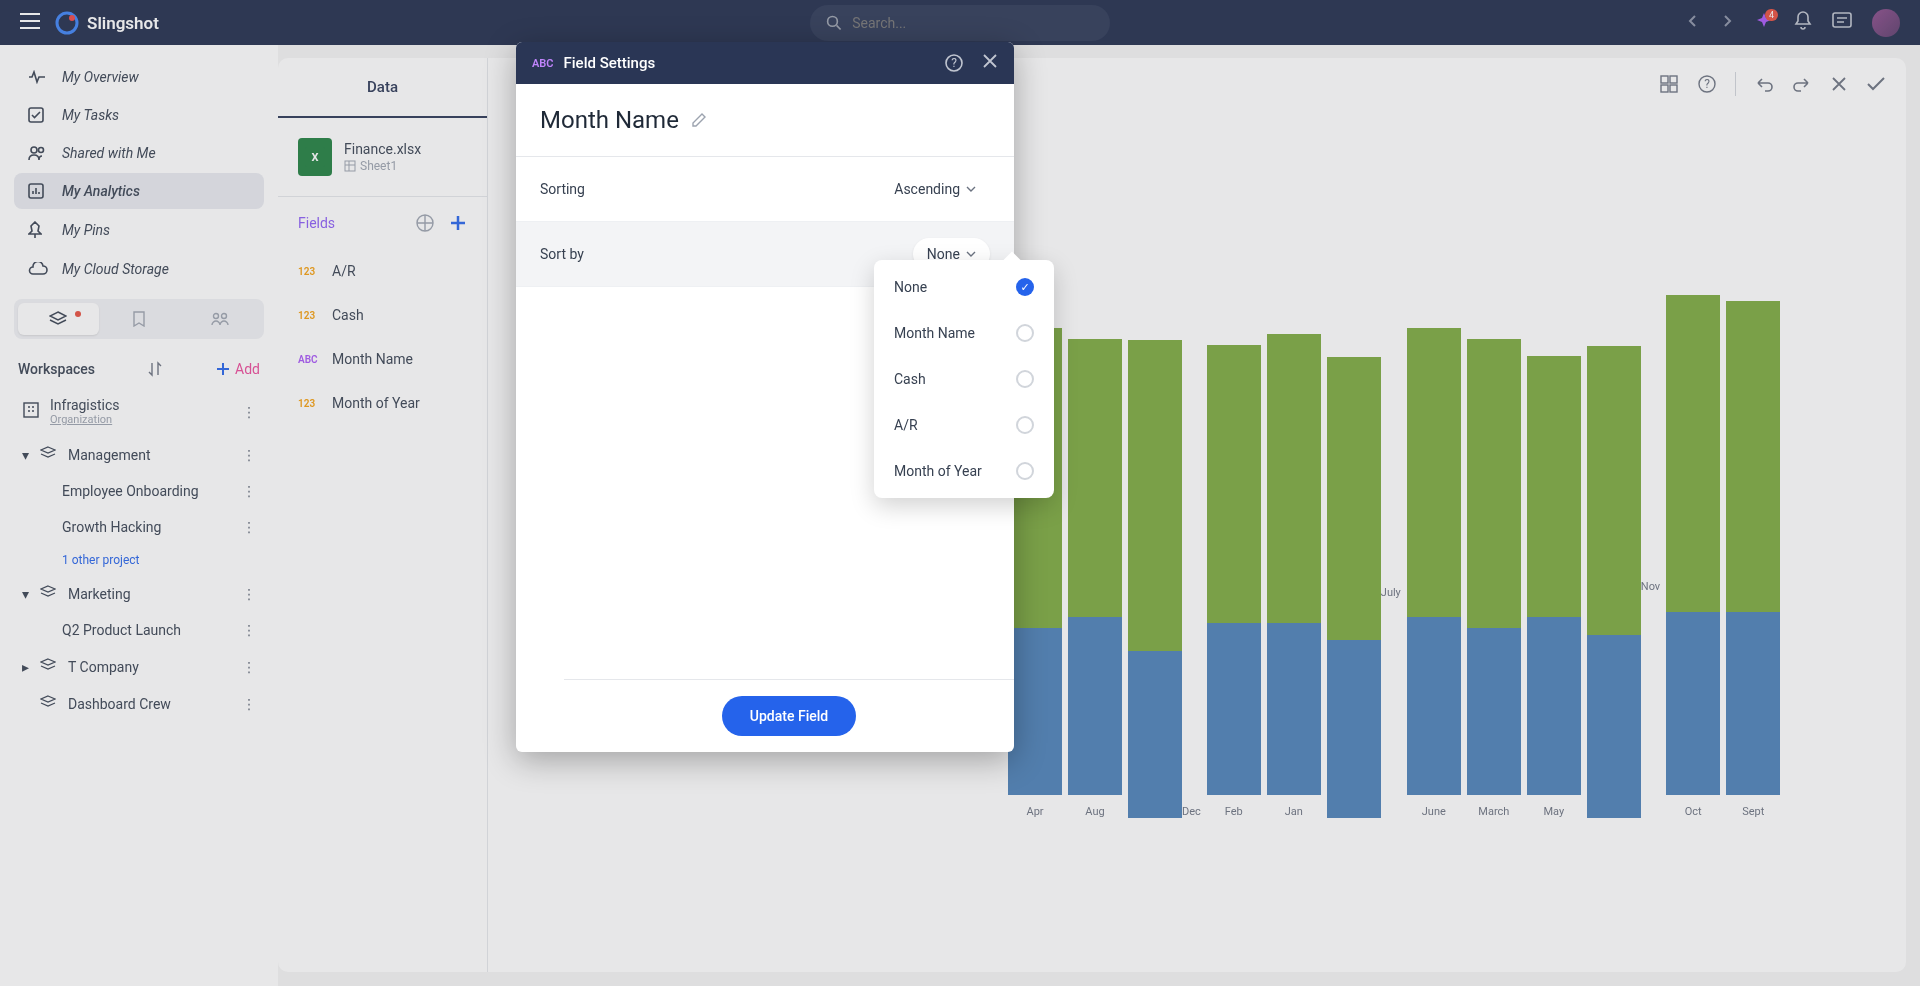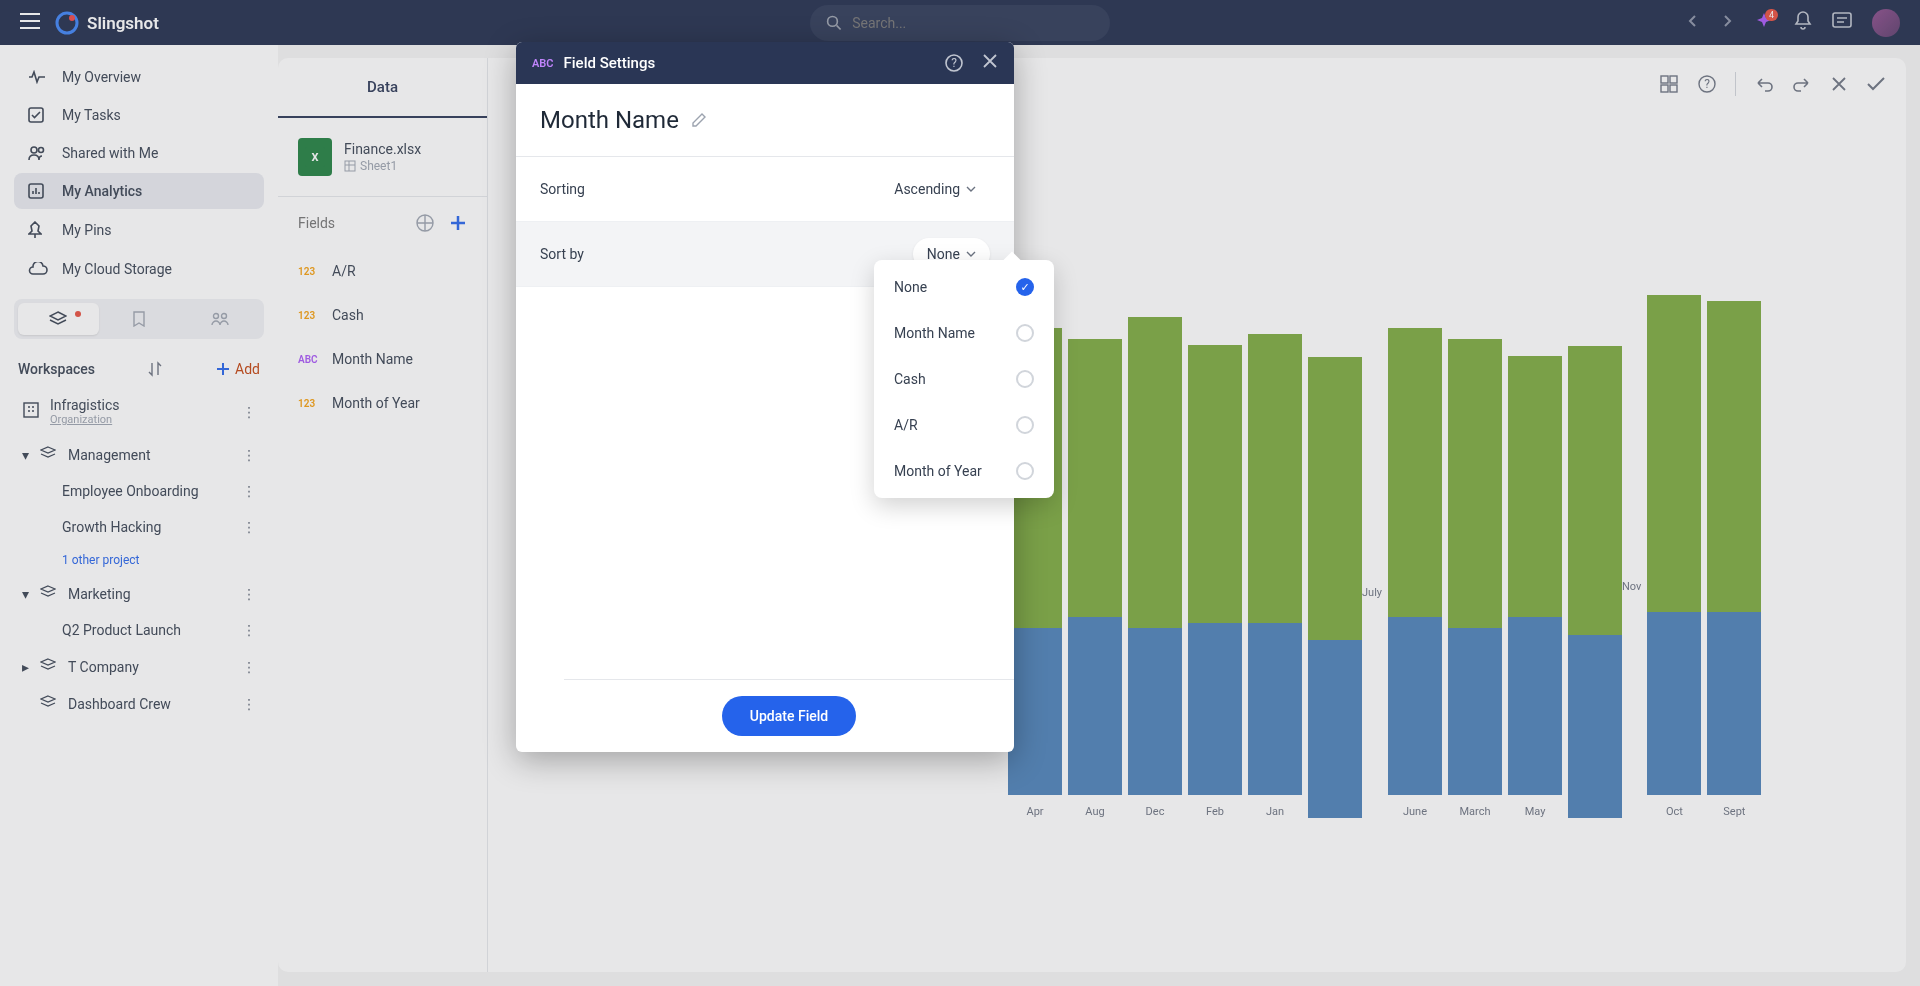--- a/index.html
+++ b/index.html
@@ -13,49 +13,49 @@
     .logo-text { color: #fff; font-weight: 600; font-size: 17px; margin-left: 8px; }
     .search-bar { position: absolute; left: 50%; transform: translateX(-50%); width: 300px; height: 36px; background: #2a3655; border-radius: 18px; display: flex; align-items: center; padding: 0 16px; }
     .search-bar input { background: transparent; border: none; color: #9ca3af; font-size: 14px; outline: none; width: 100%; margin-left: 10px; }
     .nav-right { margin-left: auto; display: flex; align-items: center; gap: 20px; }
     .nav-icon { color: #c0c5d0; position: relative; }
     .badge-count { position: absolute; top: -2px; right: -4px; background: #e74c3c; color: #fff; font-size: 9px; padding: 1px 4px; border-radius: 8px; }
     .avatar { width: 28px; height: 28px; border-radius: 50%; background: linear-gradient(135deg,#8b4a8b,#5a3a6a); }
     
     
     .sidebar { position: absolute; left: 0; top: 45px; width: 278px; height: calc(100% - 45px); background: #fff; padding: 14px; overflow-y: auto; }
-    .nav-item { display: flex; align-items: center; padding: 10px 14px; border-radius: 8px; color: #374151; font-size: 14px; cursor: pointer; margin-bottom: 2px; }
+    .nav-item { display: flex; align-items: center; padding: 10px 14px; border-radius: 8px; color: #374151; font-size: 14px; cursor: pointer; margin-bottom: 2px; font-style: italic; }
     .nav-item.active { background: #e8eaf0; font-weight: 500; }
     .nav-item .icon-box { width: 22px; margin-right: 12px; display: flex; align-items: center; }
     .toggle-group { display: flex; background: #f0f1f4; border-radius: 8px; padding: 4px; margin: 12px 0; }
     .toggle-btn { flex: 1; padding: 8px; border-radius: 6px; display: flex; justify-content: center; align-items: center; cursor: pointer; position: relative; }
     .toggle-btn.active { background: #fff; box-shadow: 0 1px 2px rgba(0,0,0,0.1); }
     .dot-indicator { position: absolute; top: 8px; right: 18px; width: 6px; height: 6px; background: #e74c3c; border-radius: 50%; }
     .workspaces-header { display: flex; align-items: center; justify-content: space-between; padding: 10px 4px; }
     .workspaces-title { font-size: 14px; font-weight: 500; color: #374151; }
-    .add-btn { display: flex; align-items: center; color: #c2410c; font-size: 14px; cursor: pointer; }
+    .add-btn { display: flex; align-items: center; color: #ec4899; font-size: 14px; cursor: pointer; }
     .ws-item { display: flex; align-items: center; padding: 10px 8px; font-size: 14px; color: #374151; cursor: pointer; }
     .ws-item .chevron { width: 14px; margin-right: 4px; }
     .ws-item .ws-icon { width: 18px; margin-right: 10px; }
     .ws-item .more-icon { margin-left: auto; color: #6b7280; }
     .ws-subtitle { font-size: 11px; color: #9ca3af; text-decoration: underline; }
     .ws-child { padding-left: 48px; }
     .other-projects { font-size: 12px; color: #2563eb; padding: 8px 48px; cursor: pointer; }
     
     
     .main-content { position: absolute; left: 278px; top: 58px; right: 14px; bottom: 14px; background: #fff; border-radius: 10px; display: flex; }
     .data-panel { width: 210px; border-right: 1px solid #e5e7eb; }
     .tab-header { border-bottom: 2px solid #2a3655; padding: 20px 0; text-align: center; font-size: 15px; color: #2a3655; font-weight: 500; }
     .file-info { padding: 20px; display: flex; align-items: center; border-bottom: 1px solid #e5e7eb; }
     .excel-icon { width: 34px; height: 38px; background: #1e7e3e; border-radius: 4px; display: flex; align-items: center; justify-content: center; color: #fff; font-size: 11px; position: relative; }
     .file-details { margin-left: 12px; }
     .file-name { font-size: 14px; color: #374151; }
     .sheet-name { font-size: 12px; color: #9ca3af; display: flex; align-items: center; margin-top: 2px; }
     .fields-header { display: flex; align-items: center; padding: 16px 20px; }
-    .fields-title { font-size: 14px; color: #737373; }
+    .fields-title { font-size: 14px; color: #8b5cf6; }
     .fields-icons { margin-left: auto; display: flex; gap: 14px; align-items: center; }
     .field-item { display: flex; align-items: center; padding: 14px 20px; font-size: 14px; color: #374151; }
     .field-type { font-size: 10px; font-weight: 600; margin-right: 12px; width: 22px; }
     .field-type.num { color: #f59e0b; }
     .field-type.abc { color: #a855f7; }
     
     
     .editor-area { flex: 1; position: relative; }
     .editor-toolbar { position: absolute; top: 14px; right: 20px; display: flex; align-items: center; gap: 18px; }
     .editor-icon { color: #6b7280; cursor: pointer; }
@@ -384,21 +384,21 @@
             </div>
             <div class="bar-label">Apr</div>
           </div>
           <div style="display: flex; flex-direction: column; align-items: center;">
             <div class="bar-group">
               <div class="bar-top" style="height:277.77777777777777px"></div>
               <div class="bar-bottom" style="height:177.77777777777777px"></div>
             </div>
             <div class="bar-label">Aug</div>
           </div>
-          <div style="display: flex; flex-direction: column; align-items: center;">
+          <div style="display: flex; flex-direction: row; align-items: flex-end;">
             <div class="bar-group">
               <div class="bar-top" style="height:311.11111111111114px"></div>
               <div class="bar-bottom" style="height:166.66666666666669px"></div>
             </div>
             <div class="bar-label">Dec</div>
           </div>
           <div style="display: flex; flex-direction: column; align-items: center;">
             <div class="bar-group">
               <div class="bar-top" style="height:277.77777777777777px"></div>
               <div class="bar-bottom" style="height:172.2222222222222px"></div>

